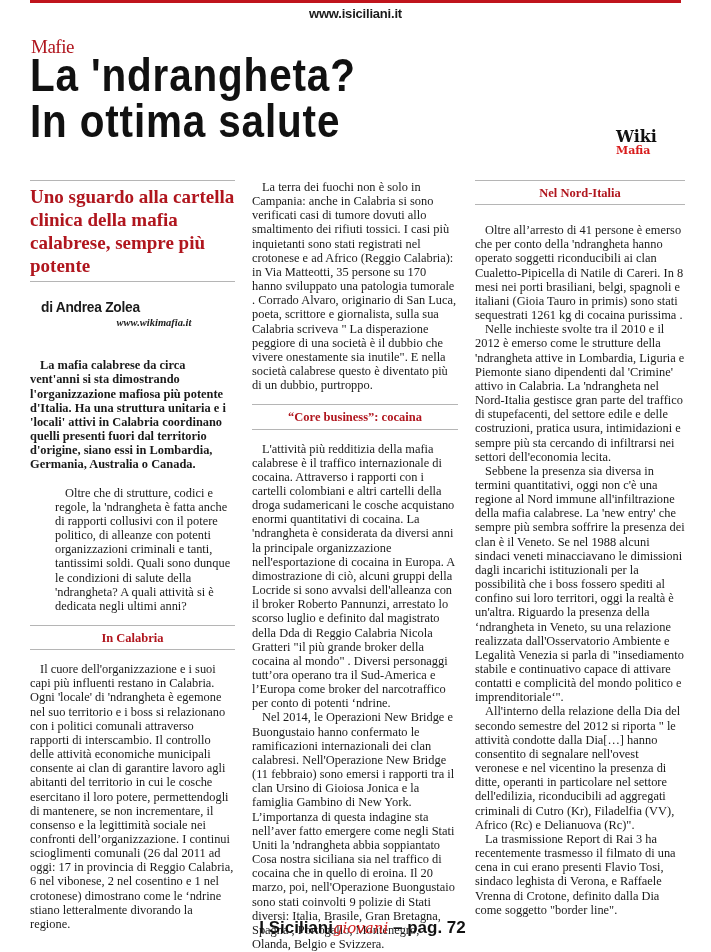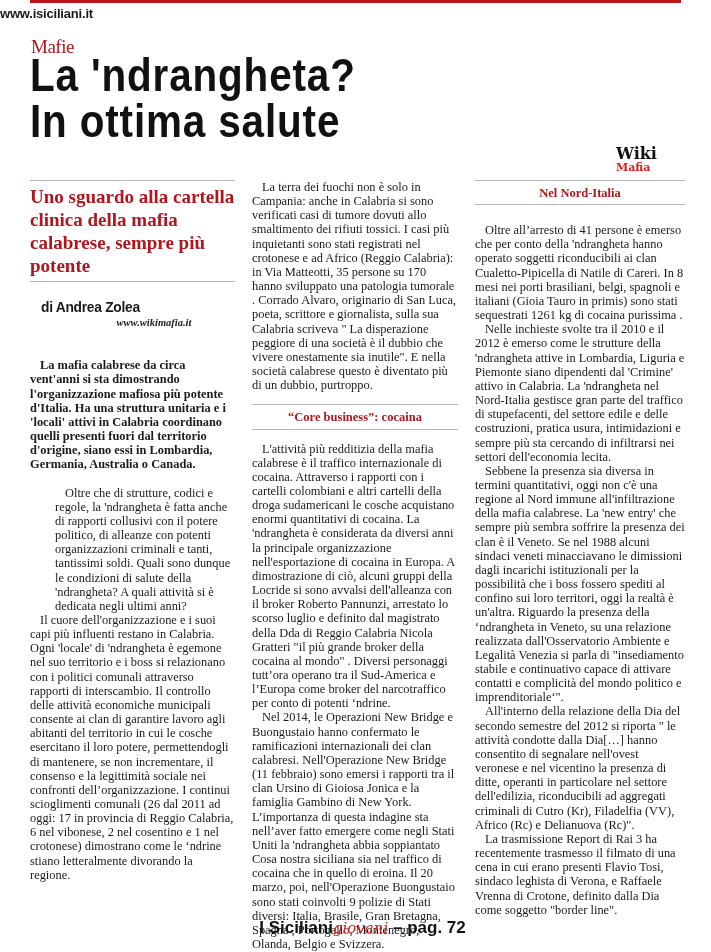--- a/index.html
+++ b/index.html
@@ -1,21 +1,21 @@
 <!DOCTYPE html>
 <html><head>
 <meta charset="utf-8">
 <style>
   html, body { margin: 0; padding: 0; background: #ffffff; }
   body { width: 711px; height: 952px; position: relative; overflow: hidden; font-family: "Liberation Serif", "DejaVu Serif", serif; color: #1a1a1a; }
   .topbar { position: absolute; left: 30px; top: 0; width: 651px; height: 3px; background: #c0141c; }
-  .site-url { position: absolute; left: 0; top: 6px; width: 711px; font-family: "Liberation Sans", sans-serif; font-weight: bold; font-size: 13px; color: #1a1a1a; letter-spacing: -0.2px; }
+  .site-url { position: absolute; left: 0; top: 6px; width: 711px; text-align: center; font-family: "Liberation Sans", sans-serif; font-weight: bold; font-size: 13px; color: #1a1a1a; letter-spacing: -0.2px; }
   .kicker { position: absolute; left: 31px; top: 36px; font-family: "Liberation Serif", serif; font-size: 19px; color: #b0161e; font-weight: normal; letter-spacing: -0.5px; }
   .headline { position: absolute; left: 30px; top: 52px; margin: 0; font-family: "Liberation Sans", "DejaVu Sans", sans-serif; font-weight: bold; font-size: 47px; line-height: 46px; color: #111; letter-spacing: 1px; transform: scaleX(0.86); transform-origin: left top; }
-  .wiki-logo { position: absolute; left: 616px; top: 130px; font-family: "DejaVu Serif", serif; font-weight: bold; line-height: 14px; margin-top: 17px; }
+  .wiki-logo { position: absolute; left: 616px; top: 130px; font-family: "DejaVu Serif", serif; font-weight: bold; line-height: 14px; }
   .wiki-logo .w1 { display: block; font-size: 16px; color: #111; }
   .wiki-logo .w2 { display: block; font-size: 11px; color: #d81b1b; }
 
   .col { position: absolute; top: 180px; font-size: 12.4px; line-height: 14.15px; text-align: left; }
   .col1 { left: 30px; width: 205px; }
   .col2 { left: 252px; width: 206px; }
   .col3 { left: 475px; width: 210px; }
 
   .rule { border: 0; border-top: 1px solid #b5b5b5; margin: 0; }
   .subhead { font-family: "Liberation Serif", serif; font-weight: bold; color: #b0161e; font-size: 19px; line-height: 23px; margin: 4px 0 4px 0; }
@@ -48,20 +48,25 @@
 </div>
 
 <div class="col col1">
   <hr class="rule">
   <div class="subhead">Uno sguardo alla cartella clinica della mafia calabrese, sempre più potente</div>
   <hr class="rule">
   <div class="byline">di Andrea Zolea</div>
   <div class="byline-site">www.wikimafia.it</div>
   <p class="lead">La mafia calabrese da circa vent'anni si sta dimostrando l'organizzazione mafiosa più potente d'Italia. Ha una struttura unitaria e i 'locali' attivi in Calabria coordinano quelli presenti fuori dal territorio d'origine, siano essi in Lombardia, Germania, Australia o Canada.</p>
   <p class="gap">Oltre che di strutture, codici e regole, la 'ndrangheta è fatta anche di rapporti collusivi con il potere politico, di alleanze con potenti organizzazioni criminali e tanti, tantissimi soldi. Quali sono dunque le condizioni di salute della 'ndrangheta? A quali attività si è dedicata negli ultimi anni?</p>
+  <div class="section-box">
+    <hr class="rule">
+    <div class="section-title">In Calabria</div>
+    <hr class="rule">
+  </div>
   <p>Il cuore dell'organizzazione e i suoi capi più influenti restano in Calabria. Ogni 'locale' di 'ndrangheta è egemone nel suo territorio e i boss si relazionano con i politici comunali attraverso rapporti di interscambio. Il controllo delle attività economiche municipali consente ai clan di garantire lavoro agli abitanti del territorio in cui le cosche esercitano il loro potere, permettendogli di mantenere, se non incrementare, il consenso e la legittimità sociale nei confronti dell’organizzazione. I continui scioglimenti comunali (26 dal 2011 ad oggi: 17 in provincia di Reggio Calabria, 6 nel vibonese, 2 nel cosentino e 1 nel crotonese) dimostrano come le ‘ndrine stiano letteralmente divorando la regione.</p>
 </div>
 
 <div class="col col2">
   <p>La terra dei fuochi non è solo in Campania: anche in Calabria si sono verificati casi di tumore dovuti allo smaltimento dei rifiuti tossici. I casi più inquietanti sono stati registrati nel crotonese  e ad Africo (Reggio Calabria): in Via Matteotti, 35 persone su 170 hanno sviluppato una patologia tumorale . Corrado Alvaro, originario di San Luca, poeta, scrittore e giornalista, sulla sua Calabria scriveva " La disperazione peggiore di una società è il dubbio che vivere onestamente sia inutile". E nella società calabrese questo è diventato più di un dubbio, purtroppo.</p>
   <div class="section-box">
     <hr class="rule">
     <div class="section-title">“Core business”: cocaina</div>
     <hr class="rule">
   </div>

